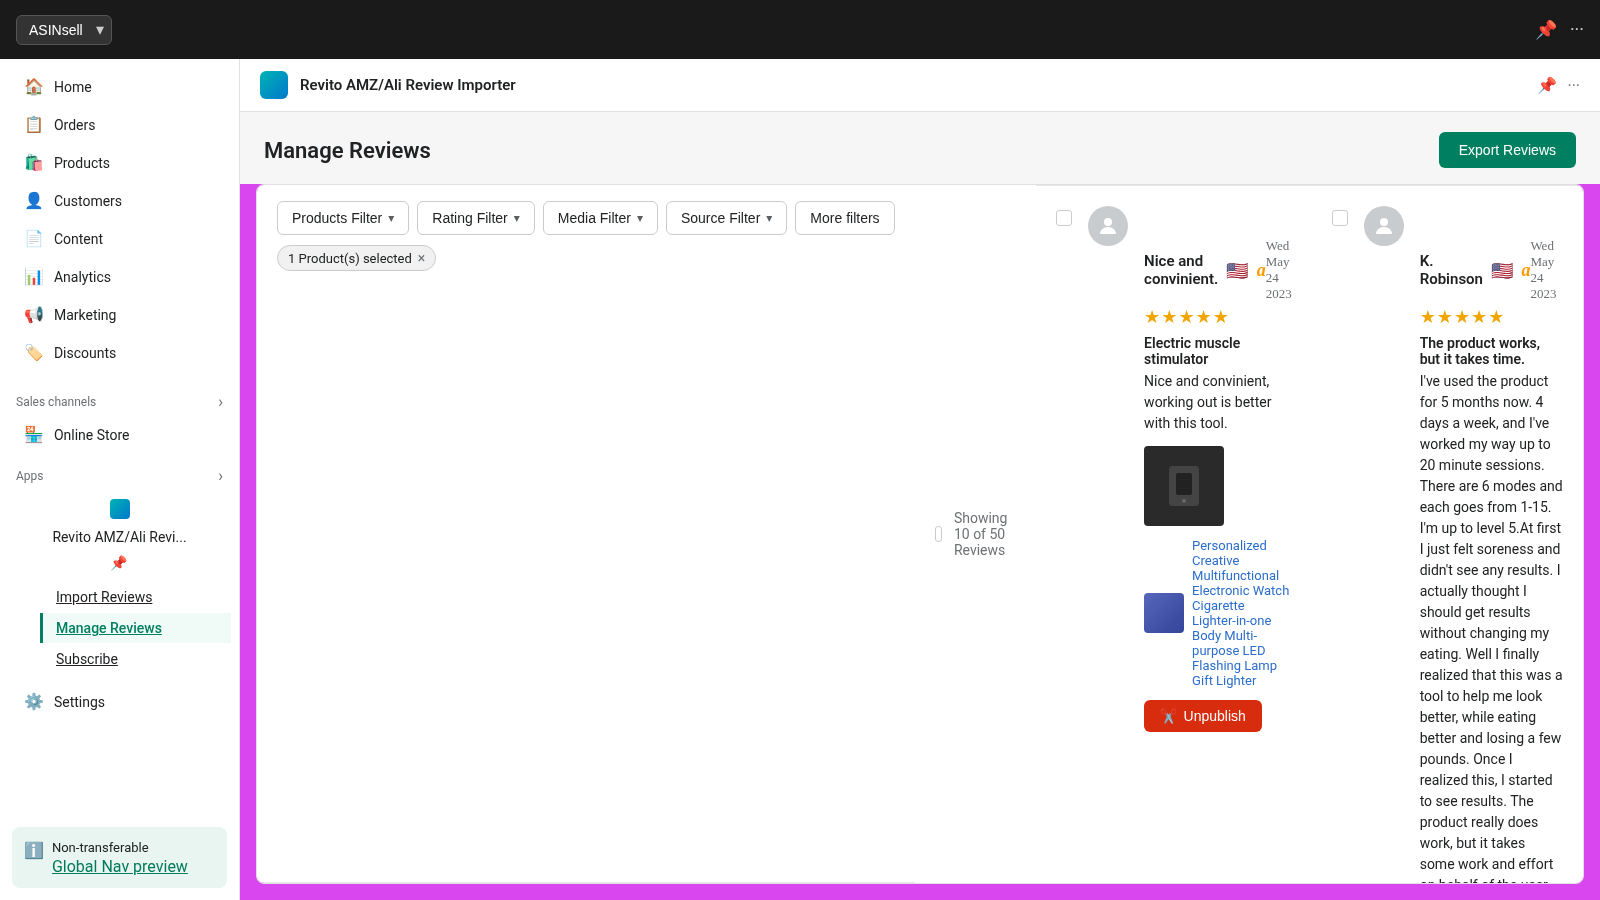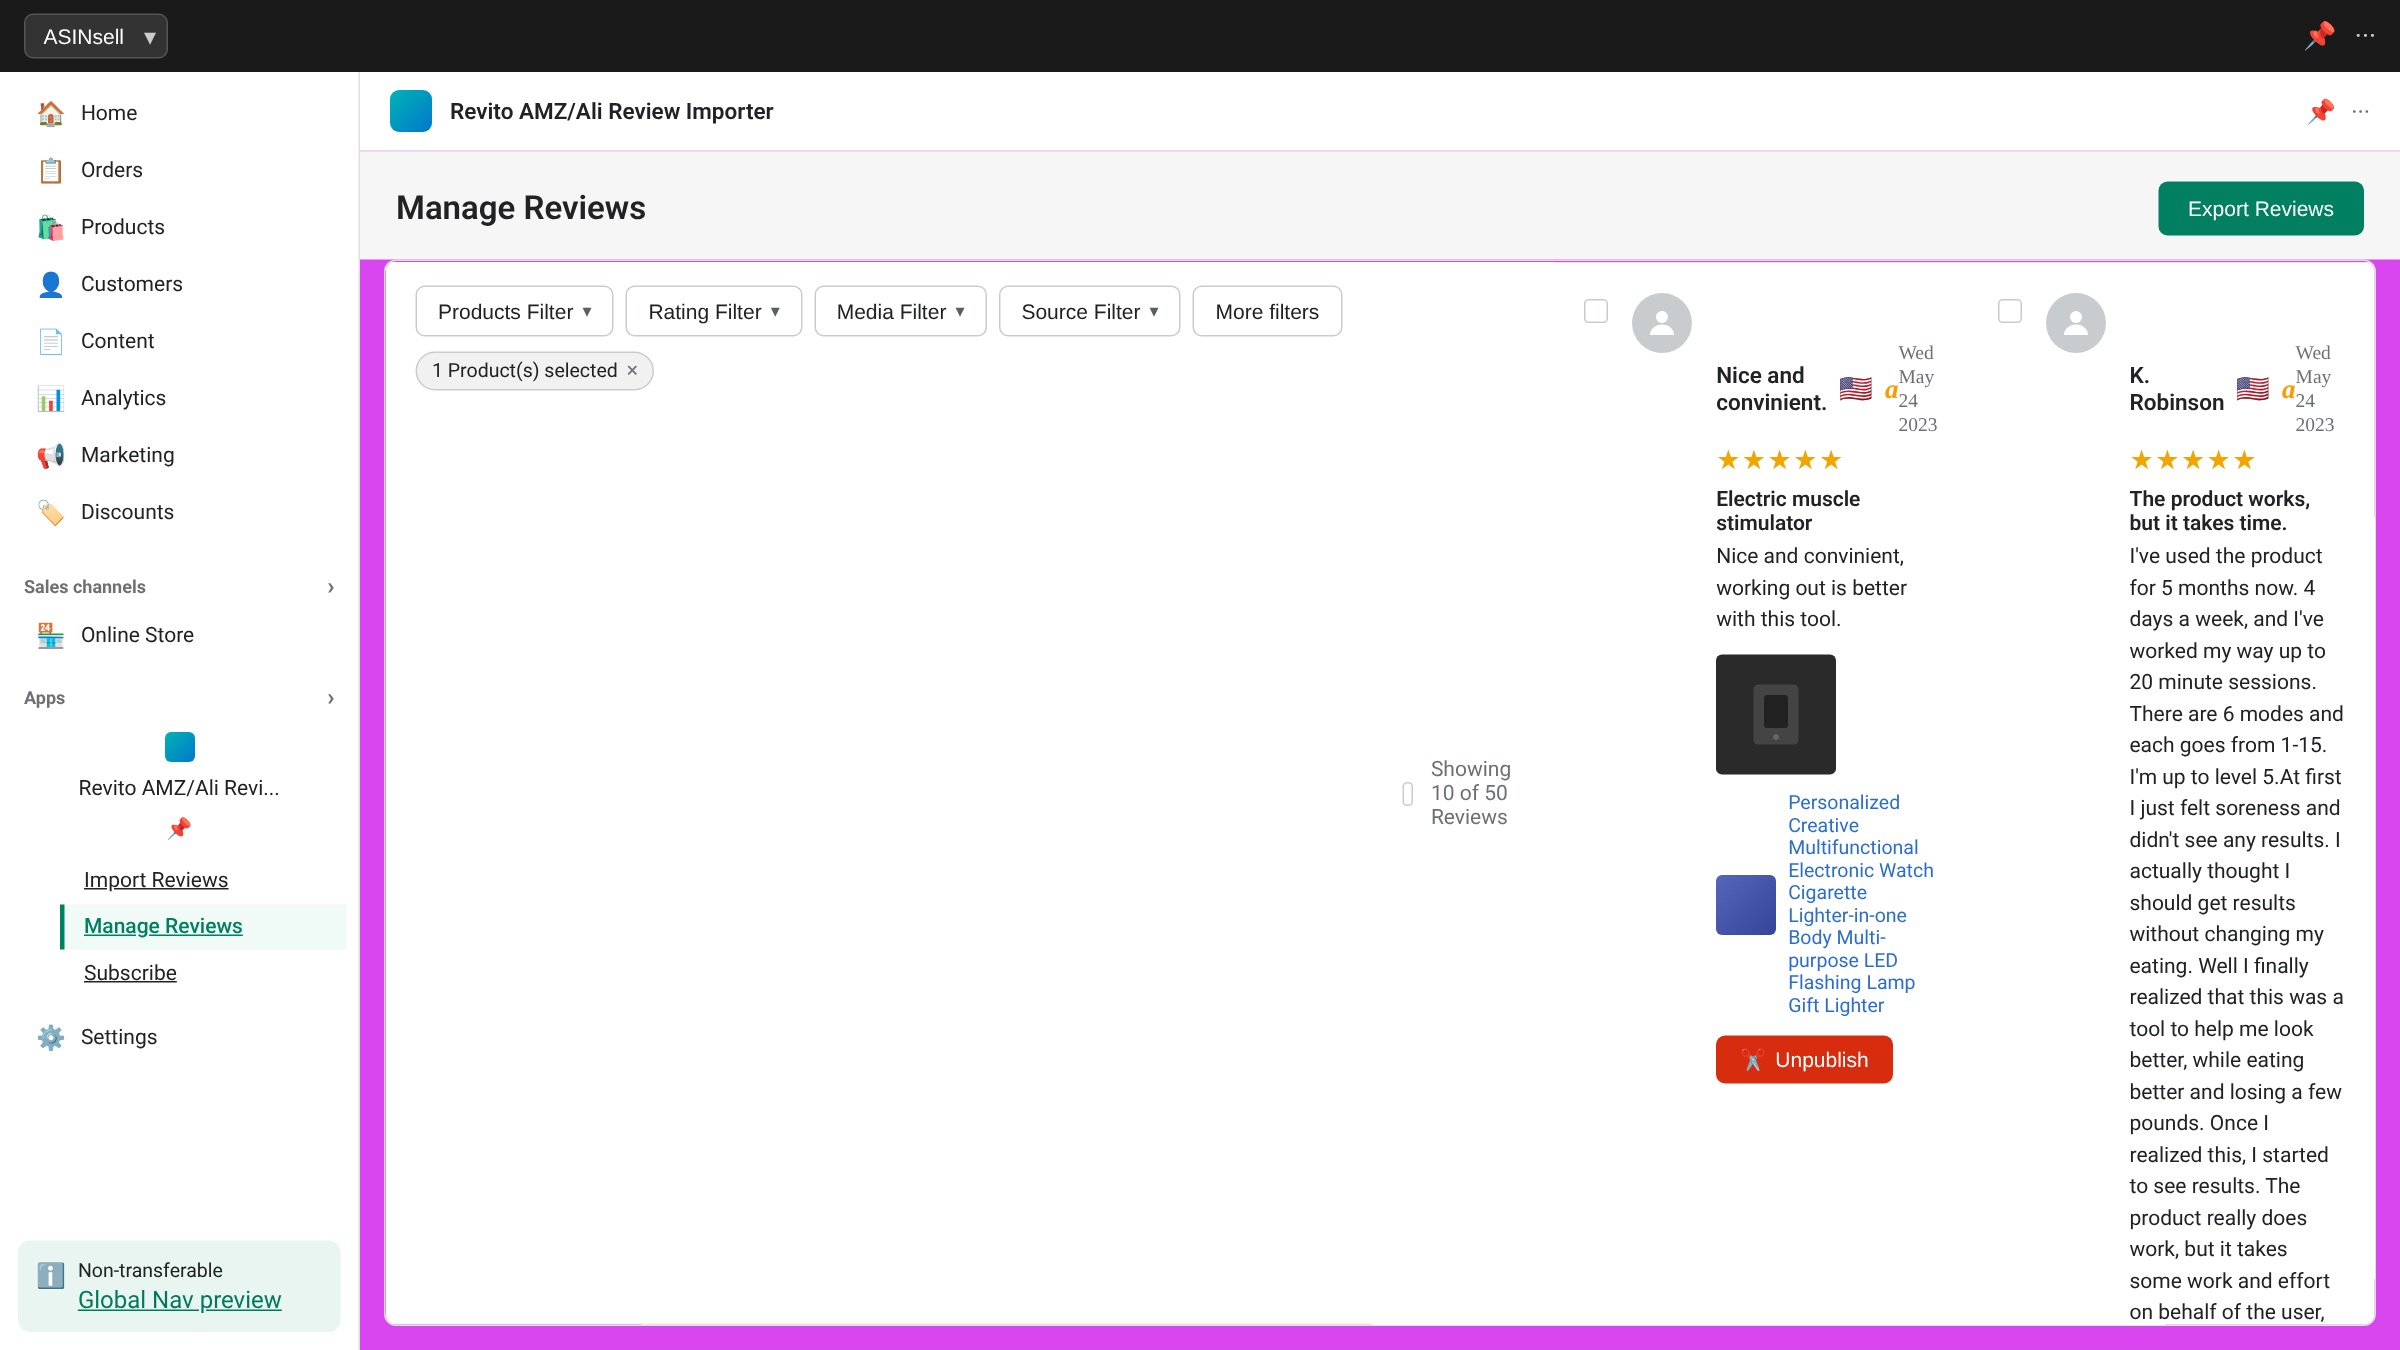--- a/index.html
+++ b/index.html
@@ -1,20 +1,20 @@
 <!DOCTYPE html>
 <html><head>
   <meta charset="utf-8">
   <style>
     * { box-sizing: border-box; margin: 0; padding: 0; }
     body { font-family: -apple-system, BlinkMacSystemFont, 'Segoe UI', Roboto, sans-serif; background: #f6f6f7; display: flex; flex-direction: column; height: 900px; overflow: hidden; }
 
     
     .top-bar {
-      height: 48px;
+      height: 59px;
       background: #1a1a1a;
       display: flex;
       align-items: center;
       padding: 0 16px;
       gap: 12px;
       flex-shrink: 0;
     }
     .store-select {
       background: #333;
       color: #fff;
@@ -77,21 +77,21 @@
       border-radius: 6px;
       margin: 1px 8px;
       text-decoration: none;
     }
     .sidebar-icon { font-size: 16px; color: #5c5f62; }
 
     .sidebar-section-label {
       font-size: 12px;
       color: #6d7175;
       padding: 12px 16px 4px;
-      font-weight: 700;
+      font-weight: 400;
       display: flex;
       align-items: center;
       justify-content: space-between;
     }
 
     .sidebar-sub-items { padding: 0 0 0 40px; }
     .sidebar-sub-item {
       padding: 7px 16px;
       font-size: 14px;
       color: #202223;

